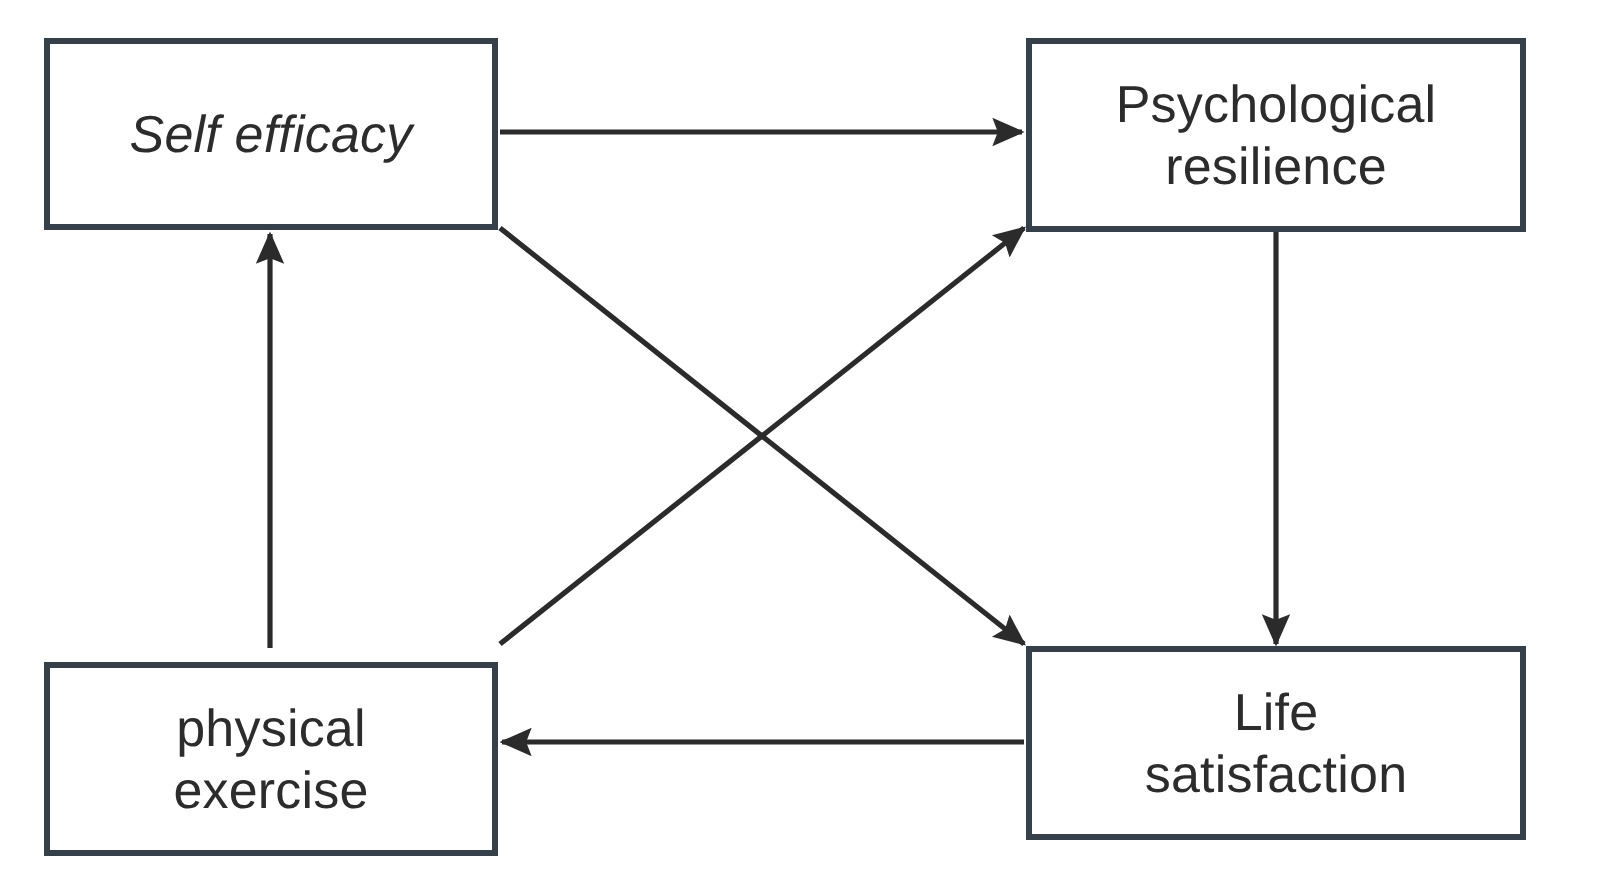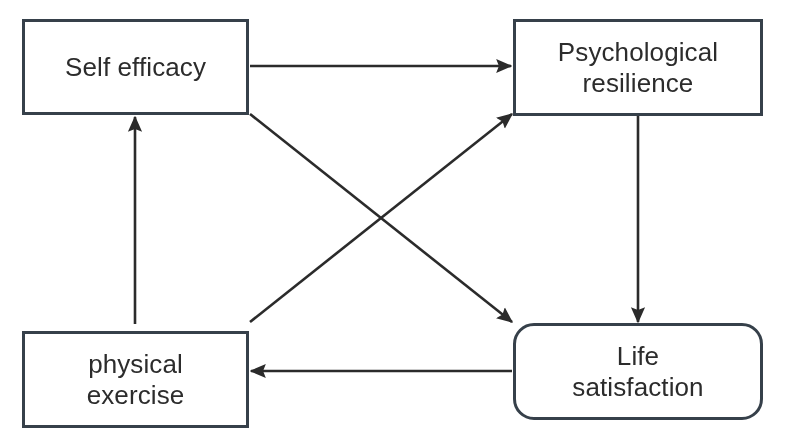--- a/index.html
+++ b/index.html
@@ -39,24 +39,24 @@
   }
   .node-label {
     color: #2c2c2c;
     font-size: 26px;
     line-height: 1.18;
     letter-spacing: 0.1px;
     white-space: pre-line;
     padding: 0 8px;
   }
   
-  #node-self-efficacy      { left: 22px;  top: 19px;  width: 227px; height: 96px; }
+  #node-self-efficacy      { left: 22px;  top: 19px;  width: 227px; height: 96px; font-style: italic; }
   #node-psych-resilience   { left: 513px; top: 19px;  width: 250px; height: 97px; }
   #node-physical-exercise  { left: 22px;  top: 331px; width: 227px; height: 97px; }
-  #node-life-satisfaction  { left: 513px; top: 323px; width: 250px; height: 97px; border-radius: 21px; }
+  #node-life-satisfaction  { left: 513px; top: 323px; width: 250px; height: 97px; }
 </style>
 </head>
 <body>
 
 <div id="diagram-canvas">
 
   <svg id="edge-layer" viewBox="0 0 799 440" width="799" height="440" xmlns="http://www.w3.org/2000/svg">
     <defs>
       <marker id="arrowhead" viewBox="0 0 10 10" refX="9.2" refY="5" markerWidth="6.2" markerHeight="6.2" orient="auto-start-reverse">
         <path d="M 0 0.6 L 10 5 L 0 9.4 L 1.7 5 Z" fill="#2b2b2b"></path>

